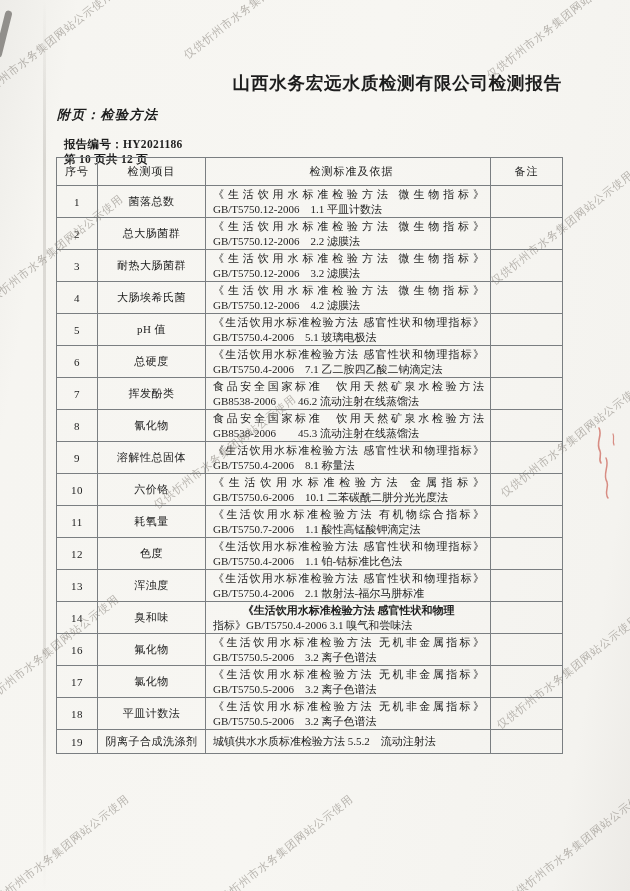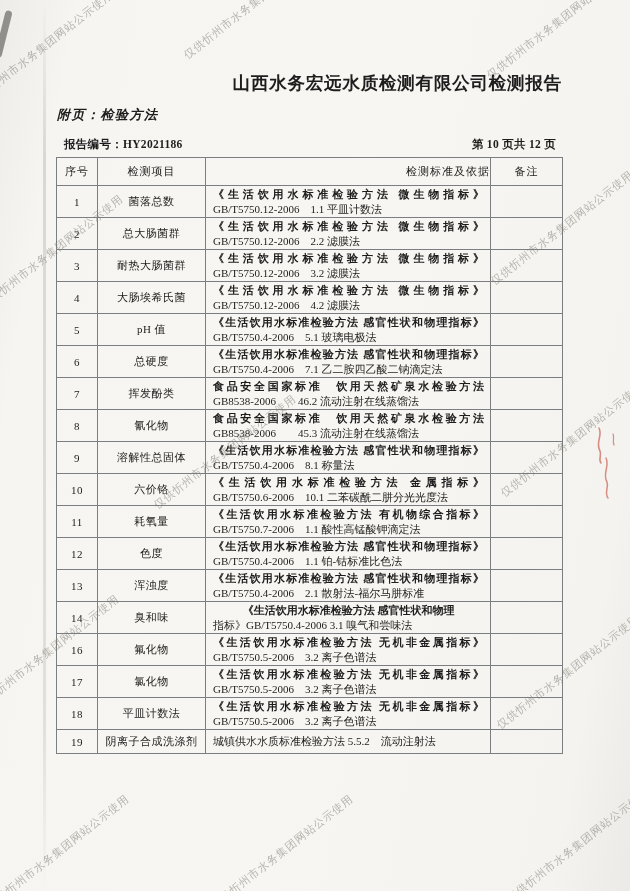--- a/index.html
+++ b/index.html
@@ -21,41 +21,41 @@
     position:absolute;top:71px;left:56px;width:506px;margin:0;
     text-align:right;font-size:17.5px;font-weight:bold;letter-spacing:.8px;
   }
   .subtitle{
     position:absolute;top:106px;left:57px;
     font-size:13px;font-weight:bold;letter-spacing:1.5px;font-style:italic;
   }
   .meta-row{
     position:absolute;top:137px;left:64px;width:492px;
     display:flex;justify-content:space-between;
-    font-size:11.5px;font-weight:bold;letter-spacing:.3px;
+    font-size:11.5px;font-weight:bold;letter-spacing:.3px;flex-direction:column;
   }
   table.methods{
     position:absolute;top:157px;left:56px;width:506px;
     border-collapse:collapse;table-layout:fixed;
     border:1.5px solid #63676a;
   }
   .methods th,.methods td{
     border:1px solid #7a7e81;
     font-size:11px;font-weight:normal;
     padding:0;overflow:hidden;
   }
   .methods thead tr{height:28px;}
   .methods th{text-align:center;letter-spacing:1px;}
-  .methods th.th-std{text-align:right;padding-left:7px;}
+  .methods th.th-std{text-align:center;padding-left:7px;}
   .methods tbody tr{height:32px;}
   .methods tbody tr.short{height:24px;margin-left:20px;}
   td.no,td.item{text-align:center;letter-spacing:.5px;}
   td.std{padding:1px 6px 1px 7px;vertical-align:middle;}
   td.std div{line-height:14.5px;white-space:pre-wrap;}
-  td.std .just{text-align:justify;text-align-last:justify;font-weight:bold;}
+  td.std .just{text-align:justify;text-align-last:justify;}
   td.std .ctr{text-align:center;font-weight:bold;}
   .wm-layer{position:absolute;inset:0;pointer-events:none;}
   .wm{
     position:absolute;white-space:nowrap;
     font-family:"Liberation Sans","DejaVu Sans",sans-serif;
     font-size:11px;letter-spacing:.8px;
     color:rgba(126,120,113,.52);
     transform:translate(-50%,-50%) rotate(-38deg);
   }
   .red-mark{position:absolute;left:589px;top:424px;opacity:.55;}

